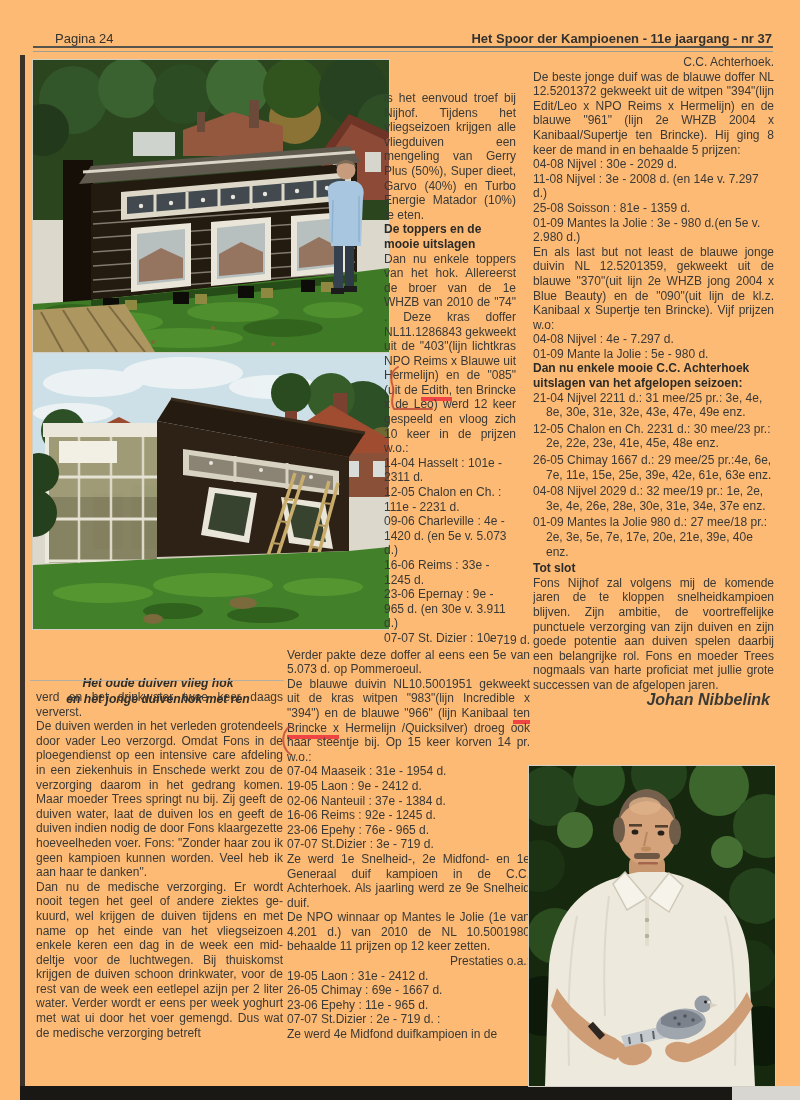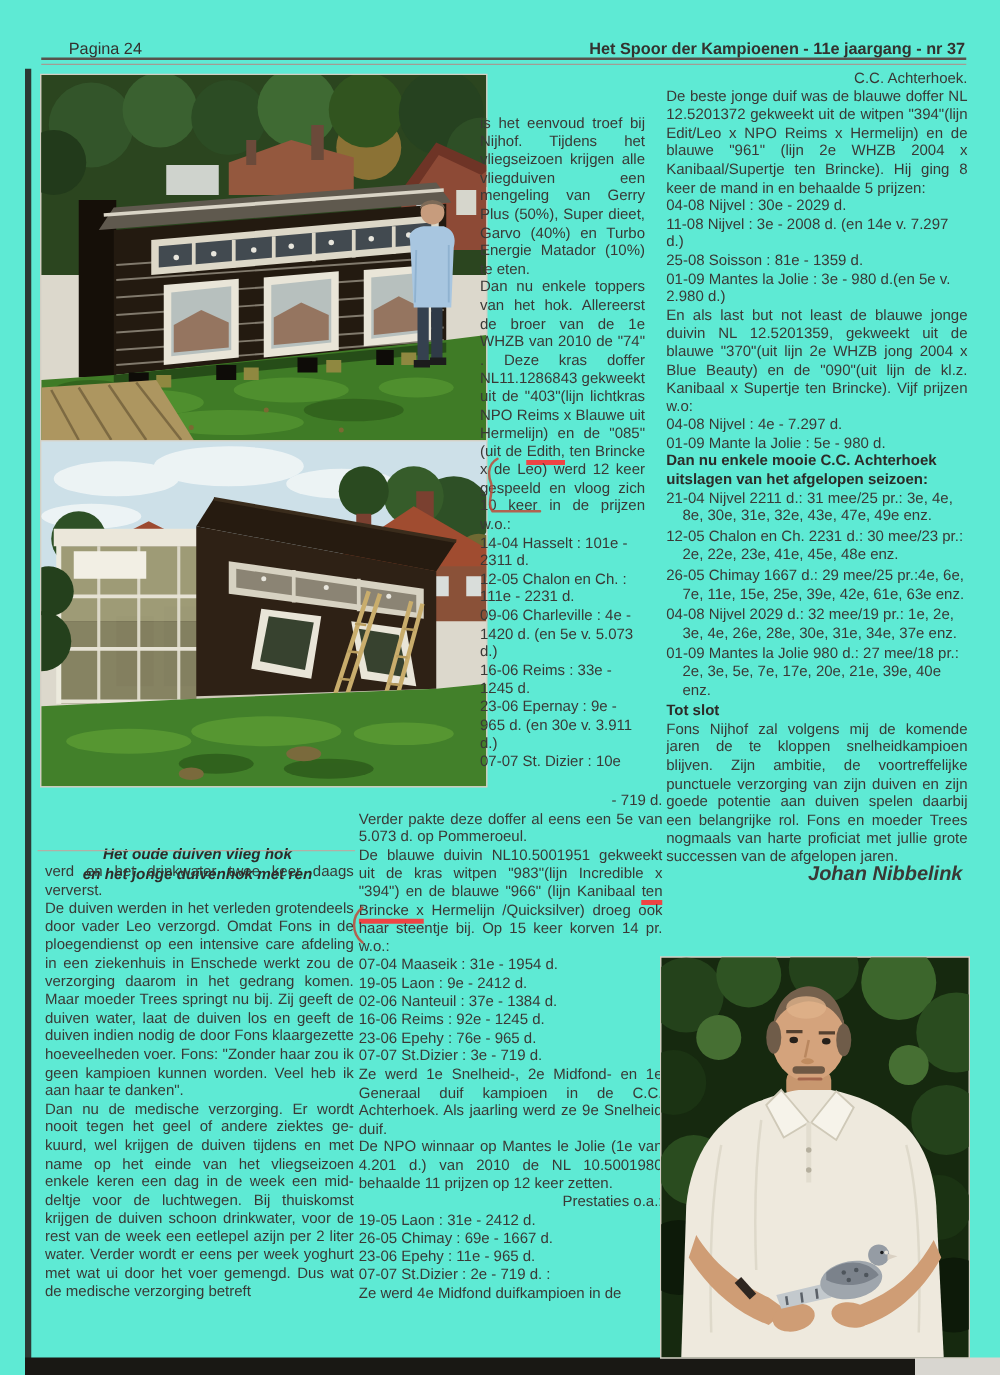--- a/index.html
+++ b/index.html
@@ -1,16 +1,16 @@
 <!DOCTYPE html>
 <html><head>
 <meta charset="utf-8">
 <style>
   html,body{margin:0;padding:0;background:#e9e7e1;}
-  #page{position:relative;width:800px;height:1100px;background:#5eead4;overflow:hidden;
+  #page{position:relative;width:800px;height:1100px;background:#fdba74;overflow:hidden;
         font-family:"Liberation Sans","DejaVu Sans",sans-serif;}
   
   .scan-left{position:absolute;left:20px;top:55px;width:5px;height:1045px;background:#262522;opacity:.9;}
   .scan-bottom{position:absolute;left:20px;top:1086px;width:712px;height:14px;background:#191814;}
   .scan-corner{position:absolute;left:732px;top:1086px;width:68px;height:14px;background:#d8d6d0;}
   
   .hdr-txt{position:absolute;top:31px;font-size:13px;color:#33322f;}
   .hdr-rule{position:absolute;left:33px;top:46px;width:740px;height:3px;
             border-top:2px solid #56534c;border-bottom:1px solid #a29d93;}
   
@@ -286,20 +286,21 @@
   <div class="cap-rule"></div>
 
   <div class="col" style="left:36px;top:690px;width:247px;">
     <p>verd en het drinkwater twee keer daags ververst.</p>
     <p>De duiven werden in het verleden groten­deels door vader Leo verzorgd. Omdat Fons in de ploegendienst op een intensive care afdeling in een ziekenhuis in En­schede werkt zou de verzorging daarom in het gedrang komen. Maar moeder Trees springt nu bij. Zij geeft de duiven water, laat de duiven los en geeft de duiven indien nodig de door Fons klaargezette hoeveel­heden voer. Fons: "Zonder haar zou ik geen kampioen kunnen worden. Veel heb ik aan haar te danken".</p>
     <p>Dan nu de medische verzorging. Er wordt nooit tegen het geel of andere ziektes ge­kuurd, wel krijgen de duiven tijdens en met name op het einde van het vliegseizoen enkele keren een dag in de week een mid­deltje voor de luchtwegen. Bij thuiskomst krijgen de duiven schoon drinkwater, voor de rest van de week een eetlepel azijn per 2 liter water. Verder wordt er eens per week yoghurt met wat ui door het voer gemengd. Dus wat de medische verzorging betreft</p>
   </div>
 
   <div class="col" style="left:384px;top:55px;width:132px;height:578px;overflow:hidden;margin-top:36px;">
     <p>is het eenvoud troef bij Nijhof. Tijdens het vliegseizoen krijgen alle vliegduiven een mengeling van Gerry Plus (50%), Super di­eet, Garvo (40%) en Turbo Energie Mata­dor (10%) te eten.</p>
+    <p class="chead">De toppers en de mooie uitslagen</p>
     <p>Dan nu enkele toppers van het hok. Allereerst de broer van de 1e WHZB van 2010 de "74" . Deze kras doffer NL11.1286843 ge­kweekt uit de "403"(lijn lichtkras NPO Reims x Blauwe uit Hermelijn) en de "085" (uit de <span class="redmark">Edith,</span> ten Brincke x de Leo) werd 12 keer gespeeld en vloog zich 10 keer in de prij­zen w.o.:</p>
     <div>
         <div class="res">14-04 Hasselt : 101e - 2311 d.</div>
         <div class="res">12-05 Chalon en Ch. : 111e - 2231 d.</div>
         <div class="res">09-06 Charleville : 4e - 1420 d. (en 5e v. 5.073 d.)</div>
         <div class="res">16-06 Reims : 33e - 1245 d.</div>
         <div class="res">23-06 Epernay : 9e - 965 d. (en 30e v. 3.911 d.)</div>
         <div class="res">07-07 St. Dizier : 10e</div>
       </div>
   </div>

